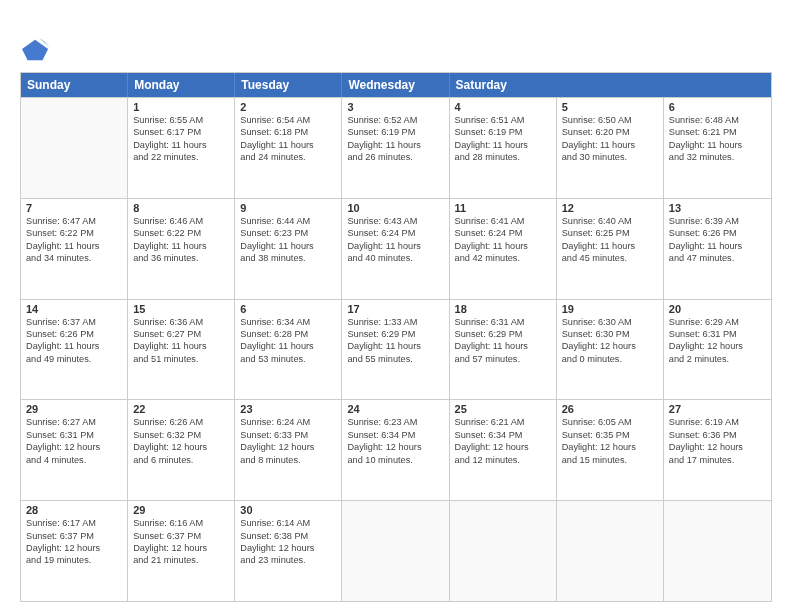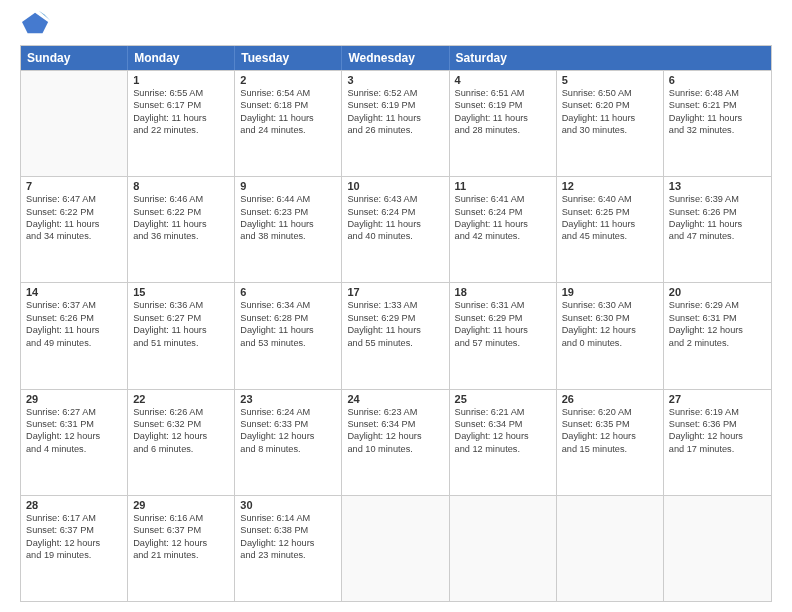--- a/index.html
+++ b/index.html
@@ -6,21 +6,21 @@
     body {
       width: 792px;
       height: 612px;
       font-family: Arial, sans-serif;
       background: #fff;
       overflow: hidden;
     }
     .page {
       width: 792px;
       height: 612px;
-      padding: 9px 20px 10px 20px;
+      padding: 36px 20px 10px 20px;
       display: flex;
       flex-direction: column;
     }
     .header {
       display: flex;
       align-items: flex-start;
       justify-content: space-between;
       margin-bottom: 8px;
     }
     .logo {
@@ -324,21 +324,21 @@
           </div>
           <div class="cal-cell">
             <span class="day-num">25</span>
             <span class="cell-line">Sunrise: 6:21 AM</span>
             <span class="cell-line">Sunset: 6:34 PM</span>
             <span class="cell-line">Daylight: 12 hours</span>
             <span class="cell-line">and 12 minutes.</span>
           </div>
           <div class="cal-cell">
             <span class="day-num">26</span>
-            <span class="cell-line">Sunrise: 6:20 AM</span>
+            <span class="cell-line">Sunrise: 6:05 AM</span>
             <span class="cell-line">Sunset: 6:35 PM</span>
             <span class="cell-line">Daylight: 12 hours</span>
             <span class="cell-line">and 15 minutes.</span>
           </div>
           <div class="cal-cell">
             <span class="day-num">27</span>
             <span class="cell-line">Sunrise: 6:19 AM</span>
             <span class="cell-line">Sunset: 6:36 PM</span>
             <span class="cell-line">Daylight: 12 hours</span>
             <span class="cell-line">and 17 minutes.</span>

